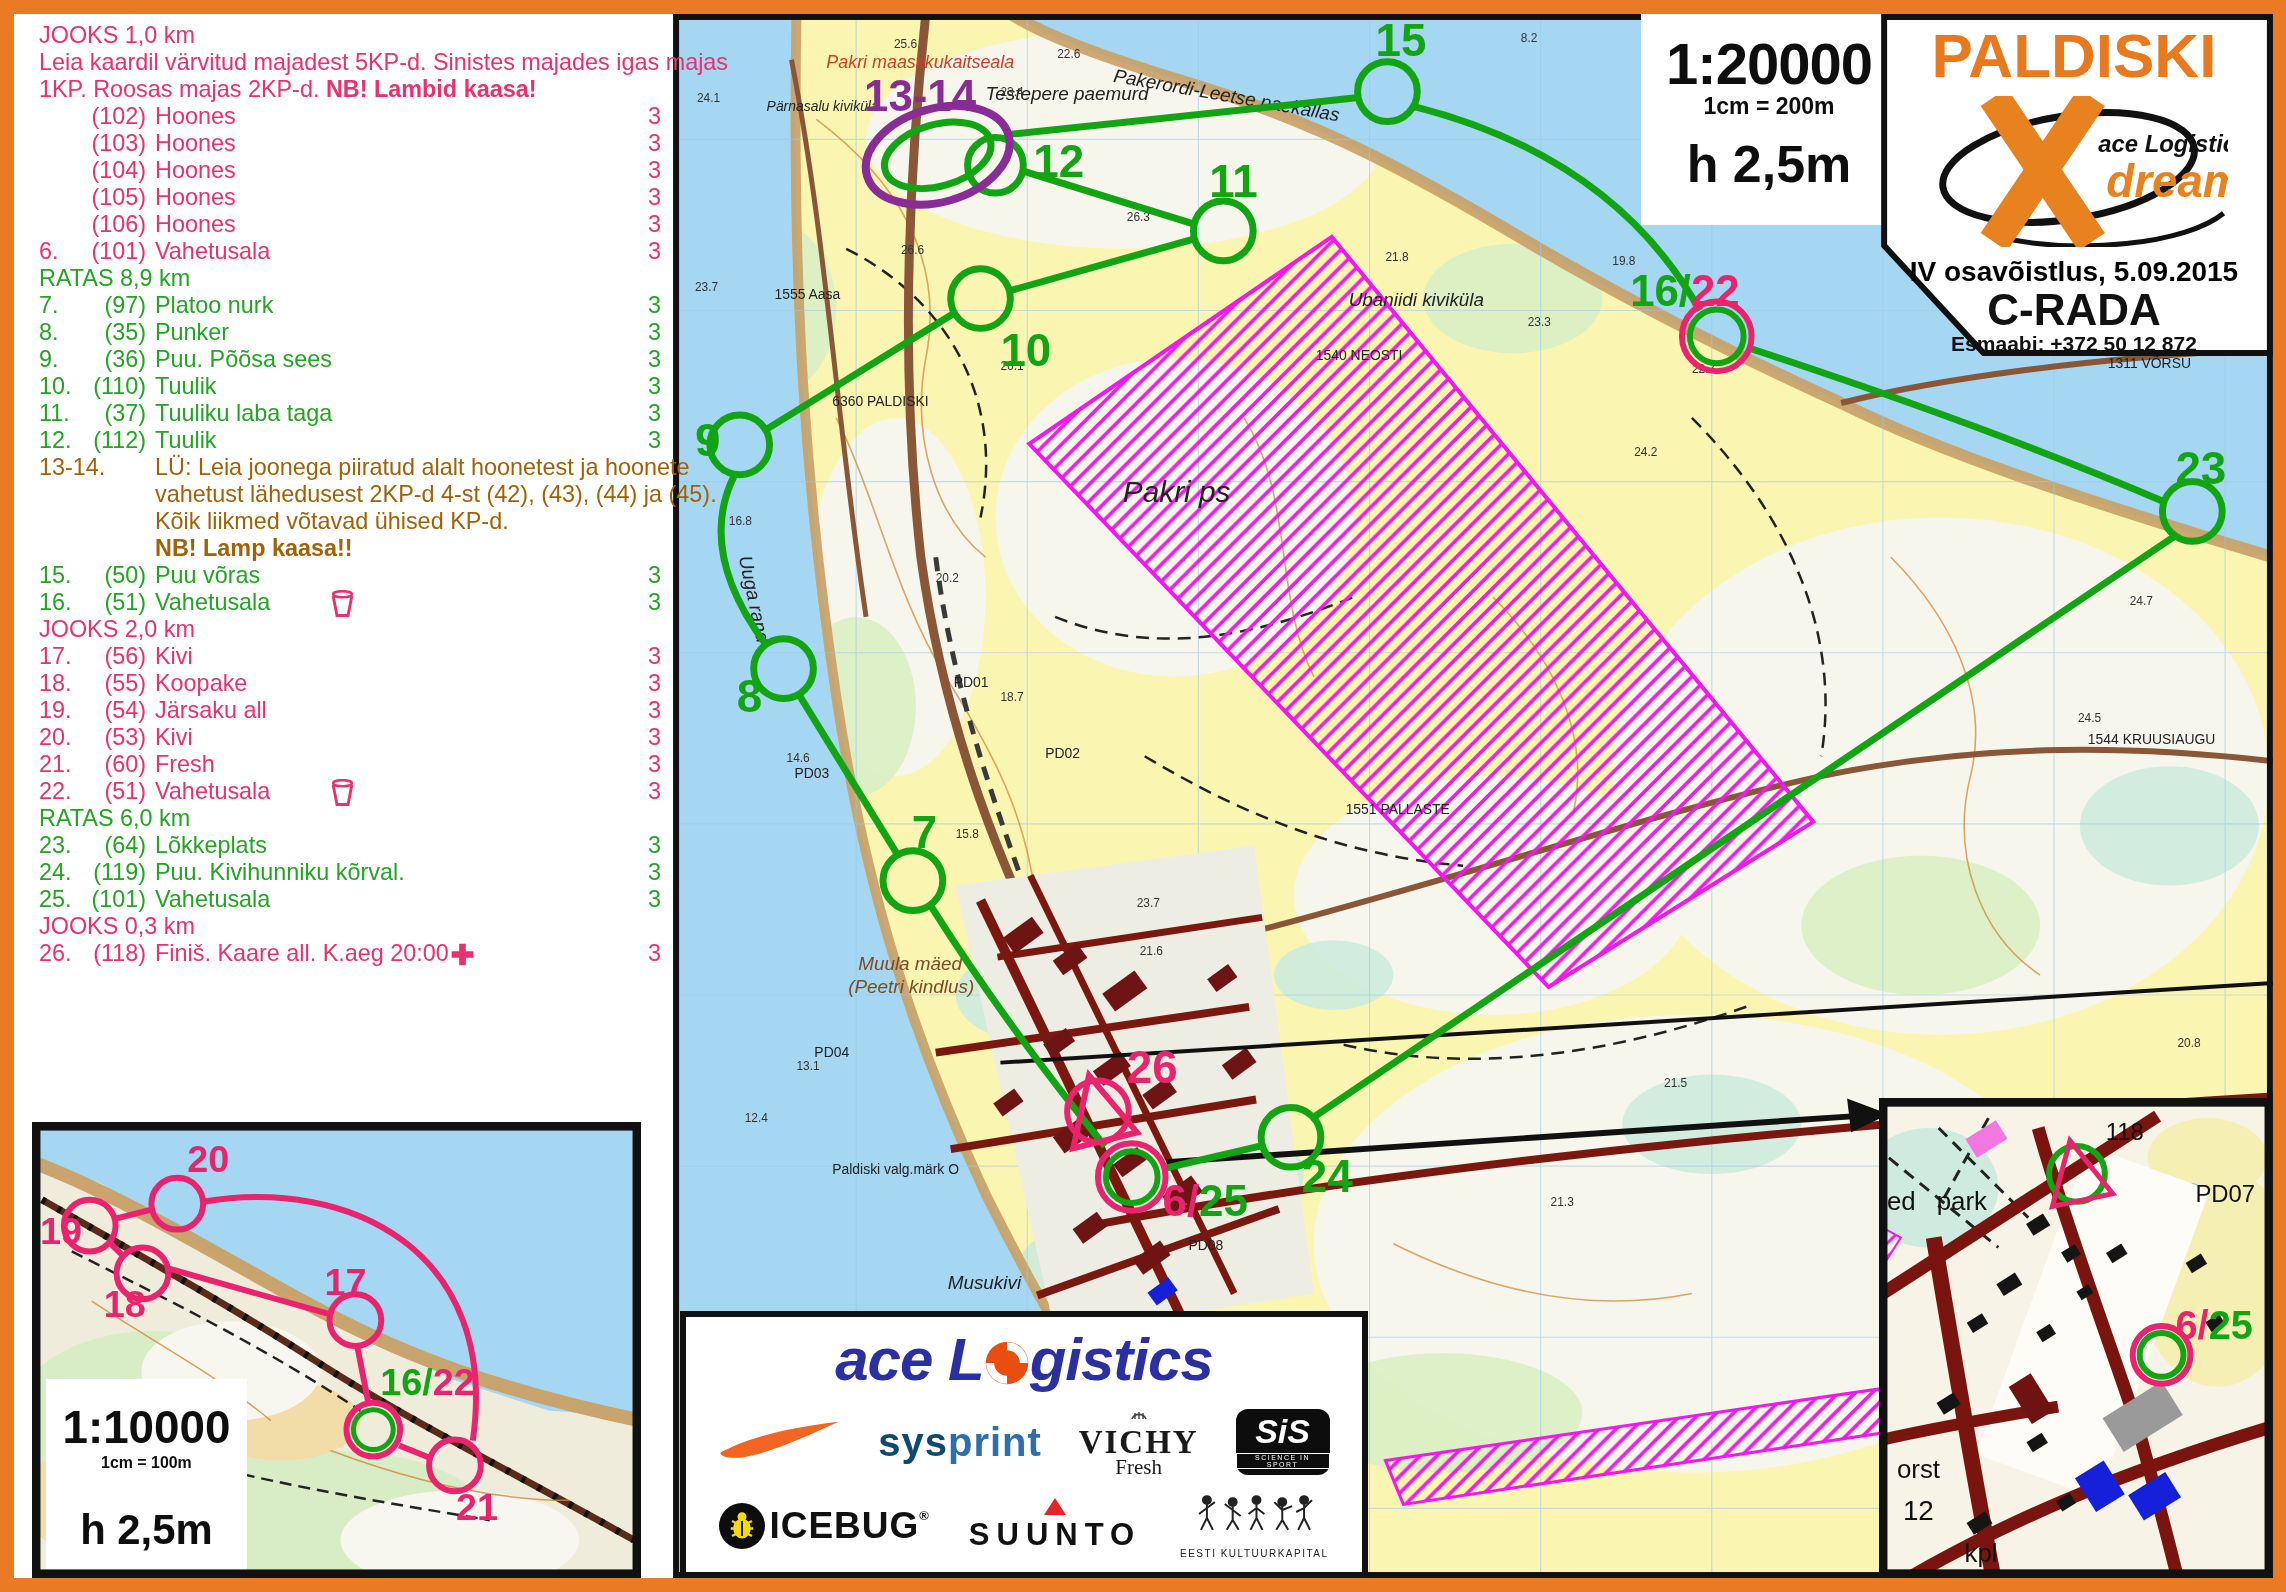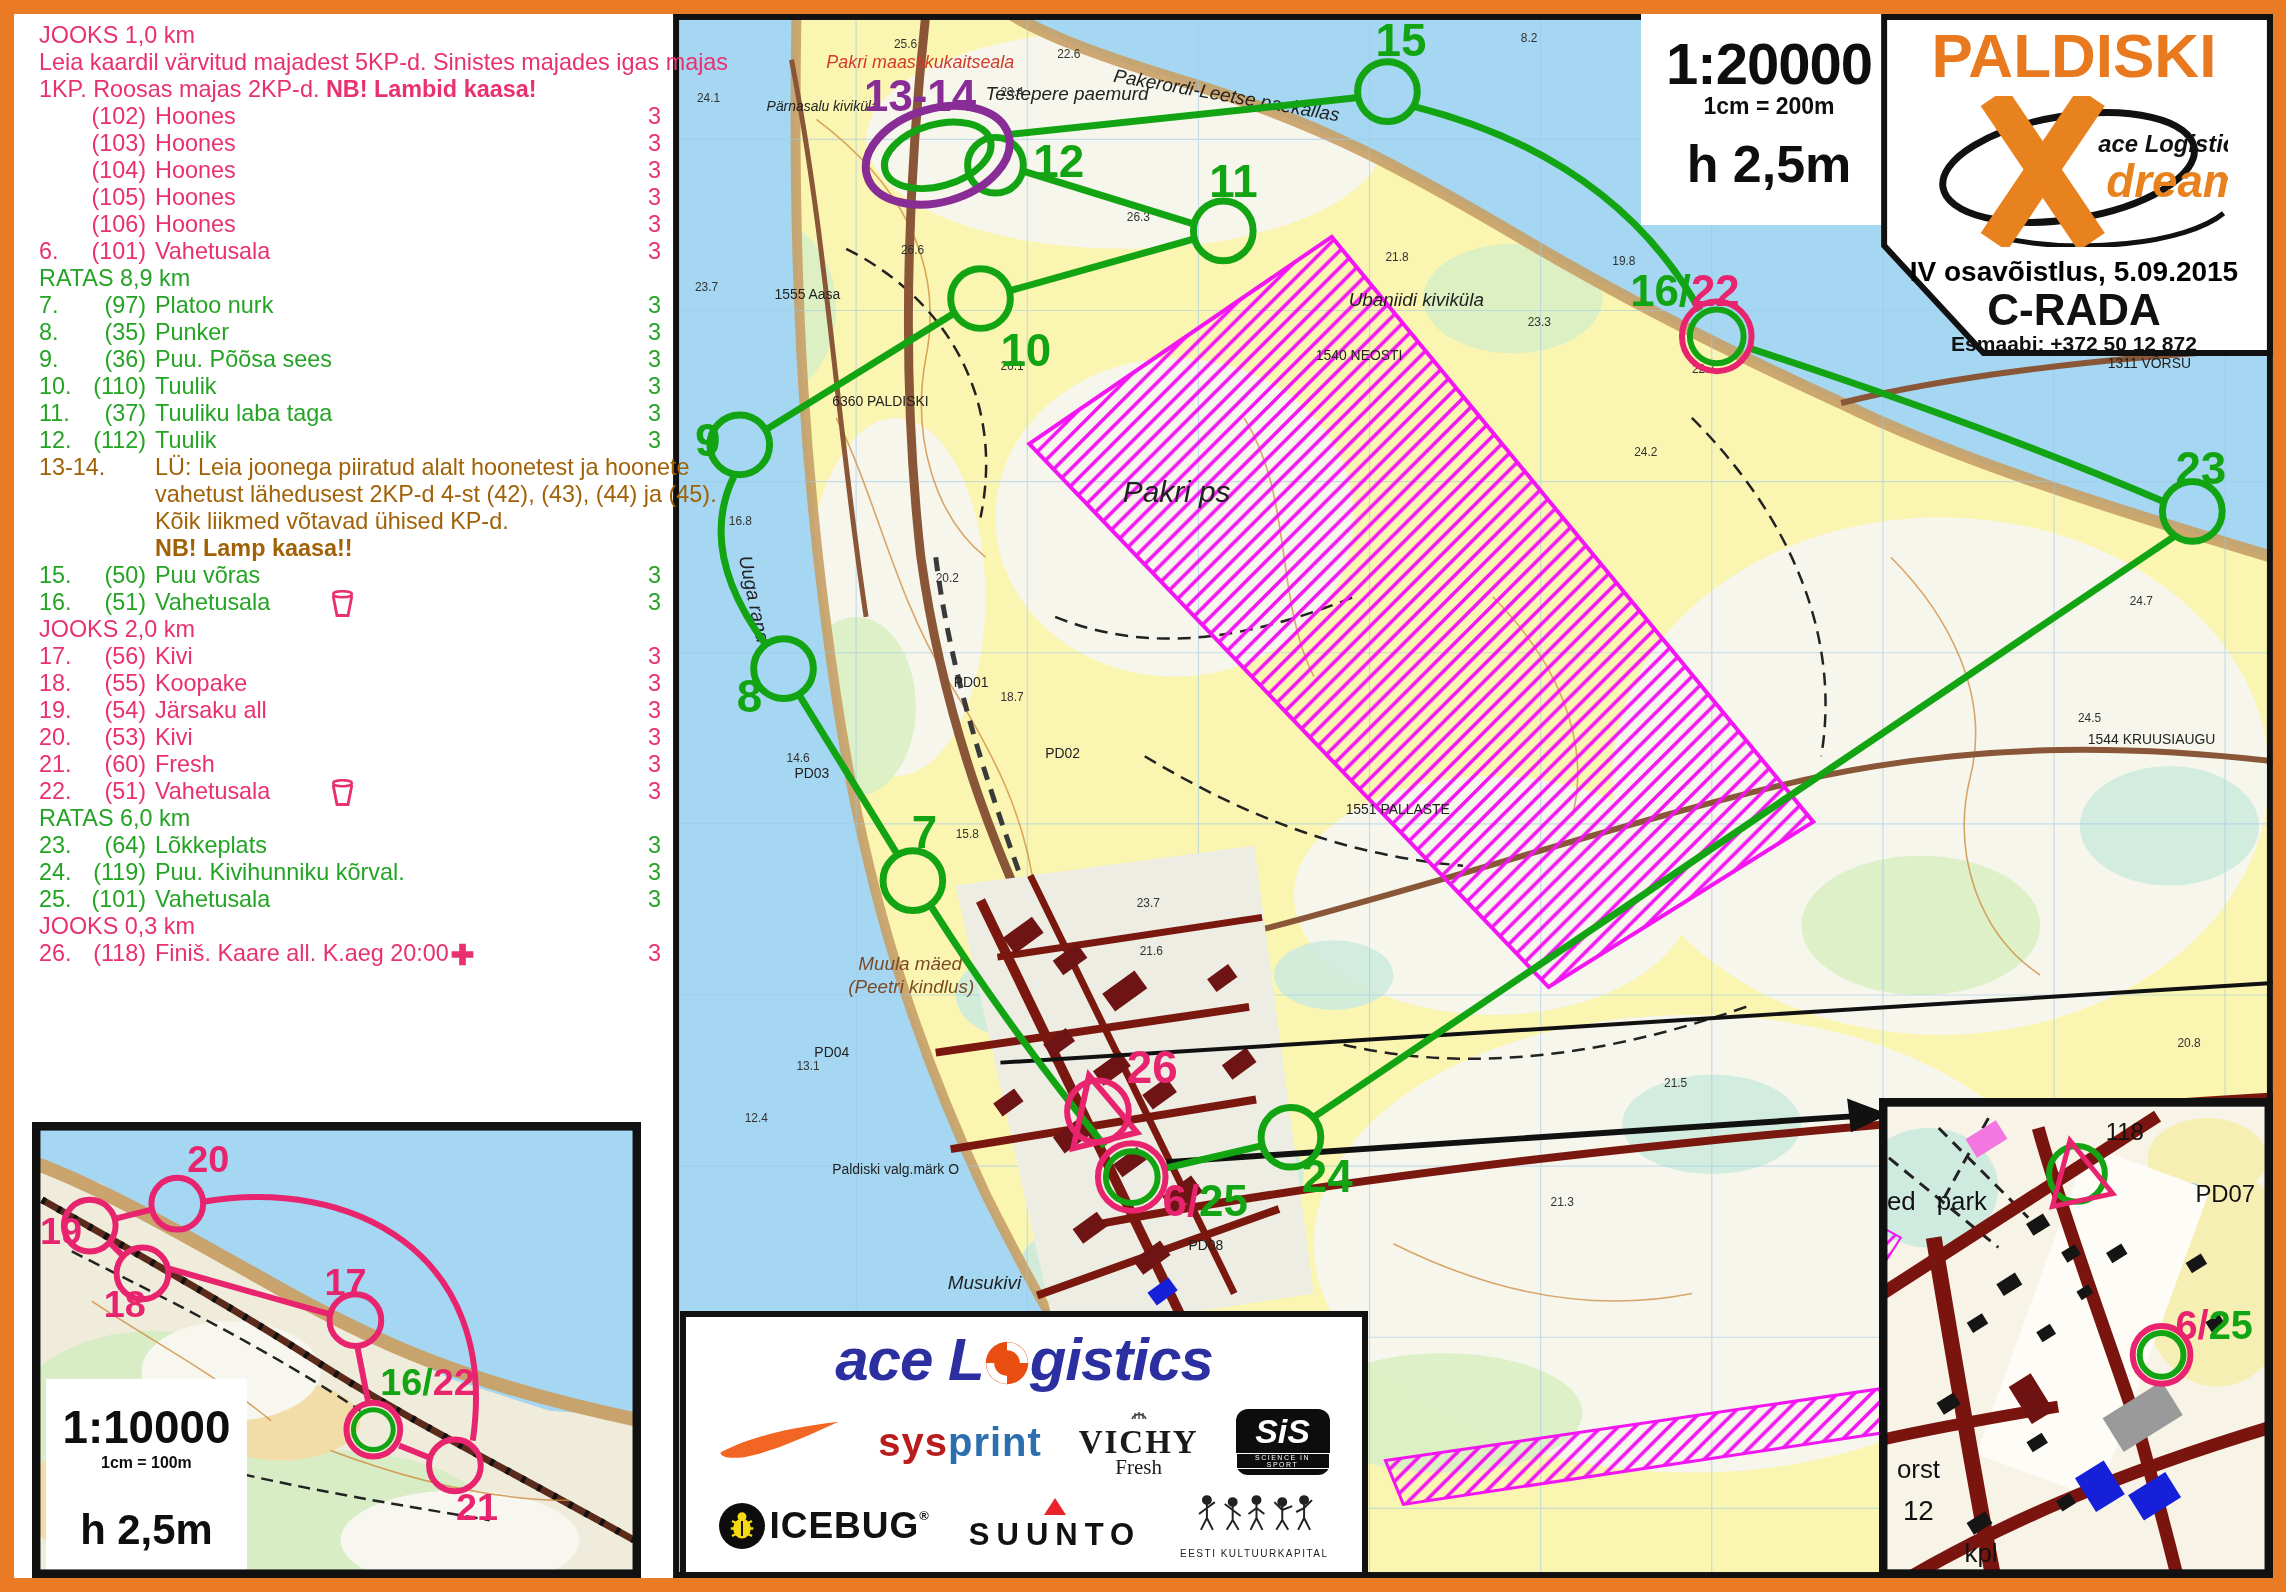--- a/index.html
+++ b/index.html
@@ -51,21 +51,21 @@
   .hp-aid{position:absolute;top:318px;left:0;right:6px;text-align:center;font-weight:bold;font-size:21px;color:#111;}
   
   .logos-panel{position:absolute;left:680px;top:1311px;width:688px;height:267px;background:#fff;
                border:6px solid #111;box-sizing:border-box;}
   .ace-big{text-align:center;margin-top:8px;font-size:60px;font-weight:bold;font-style:italic;
            color:#2B2FA0;letter-spacing:-1px;}
   .ace-big svg{vertical-align:-6px;}
   .sp-row{display:flex;align-items:center;justify-content:space-around;padding:0 14px;}
   .r2{margin-top:10px;} .r3{margin-top:12px;}
   .sysprint{font-size:40px;font-weight:bold;letter-spacing:1px;}
-  .sys{color:#b91c1c;} .print{color:#2C6FAF;}
+  .sys{color:#0c4a6e;} .print{color:#2C6FAF;}
   .vichy-box{text-align:center;}
   .vichy{font-family:"Liberation Serif",serif;font-weight:bold;font-size:33px;color:#1A1A1A;letter-spacing:2px;}
   .vichy-sub{font-family:"Liberation Serif",serif;font-size:21px;color:#1A1A1A;margin-top:-6px;}
   .sis-box{width:94px;height:66px;background:#0D0D0D;border-radius:12px;text-align:center;}
   .sis-main{color:#fff;font-weight:bold;font-style:italic;font-size:34px;line-height:44px;}
   .sis-sub{color:#fff;font-size:7px;letter-spacing:1.5px;border:1px solid #fff;display:inline-block;padding:0 3px;}
   .icebug{display:flex;align-items:center;}
   .icebug-circle{width:46px;height:46px;border-radius:50%;background:#0D0D0D;display:flex;
                  align-items:center;justify-content:center;margin-right:4px;}
   .icebug-text{font-size:37px;font-weight:bold;letter-spacing:1px;color:#111;}

